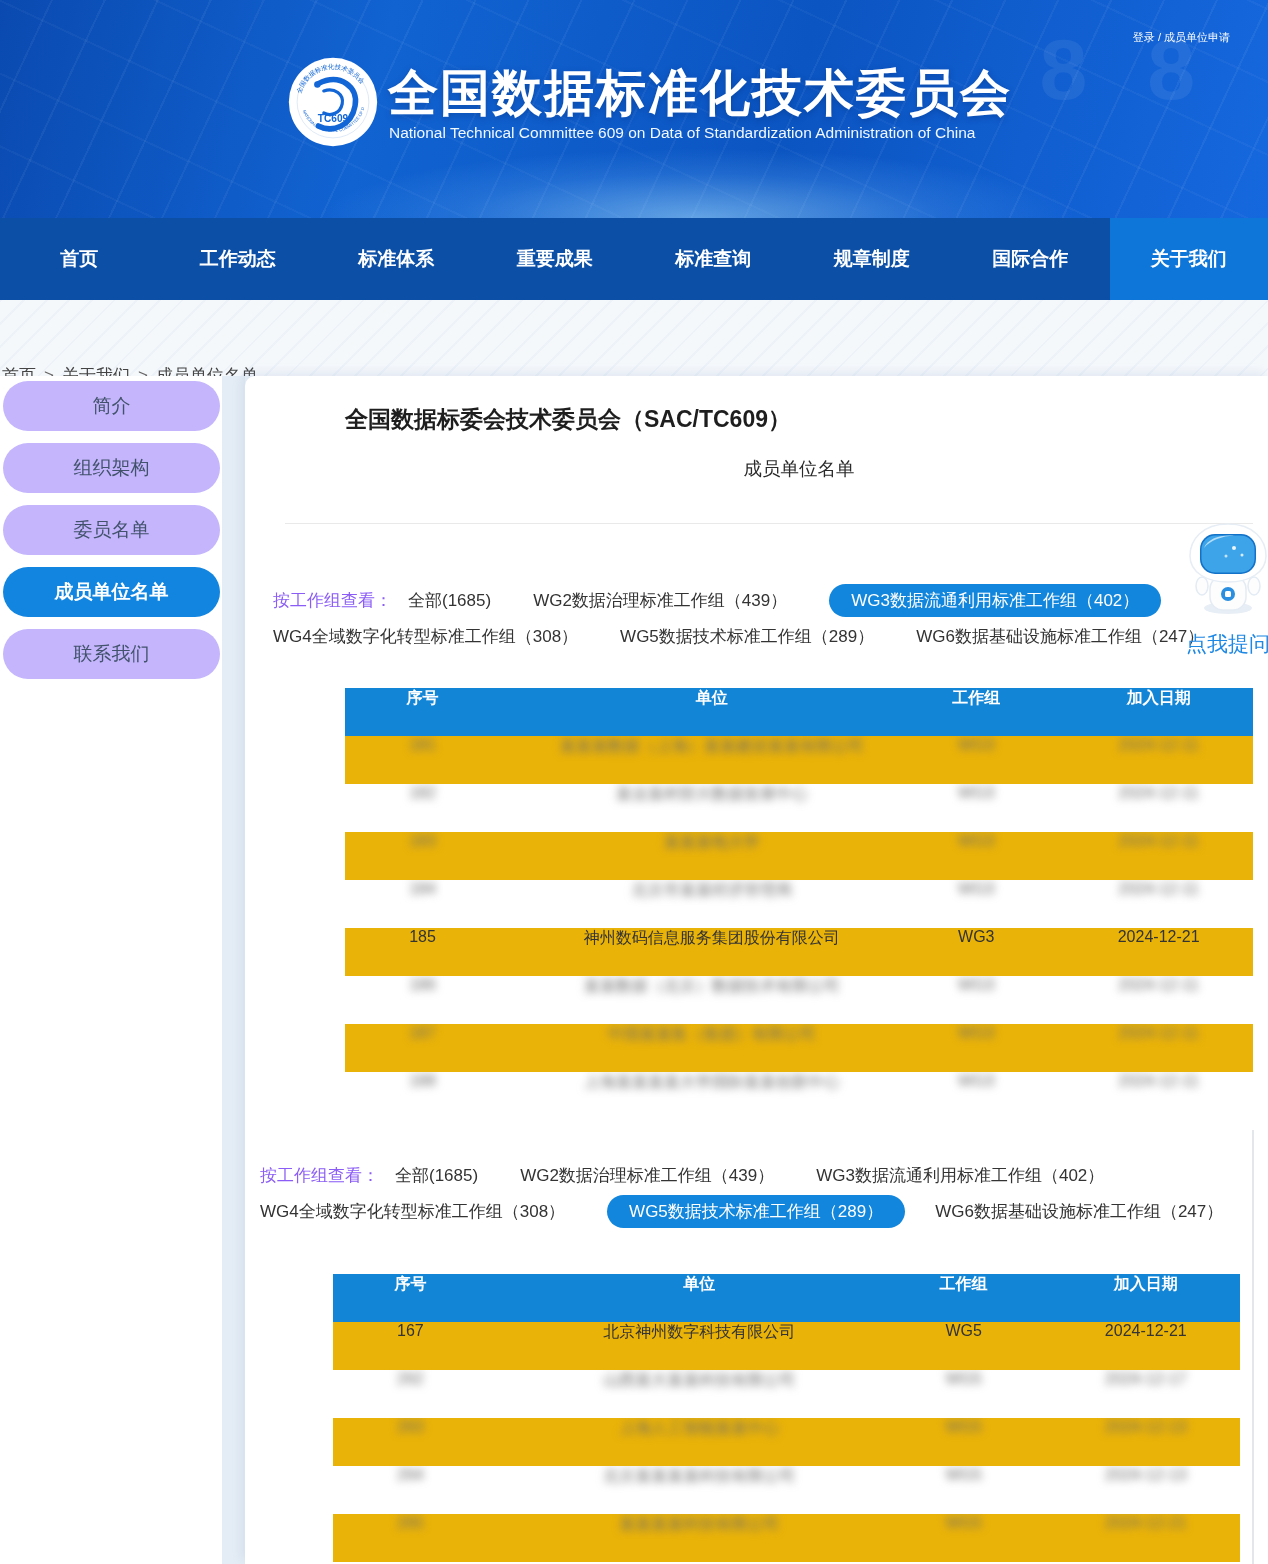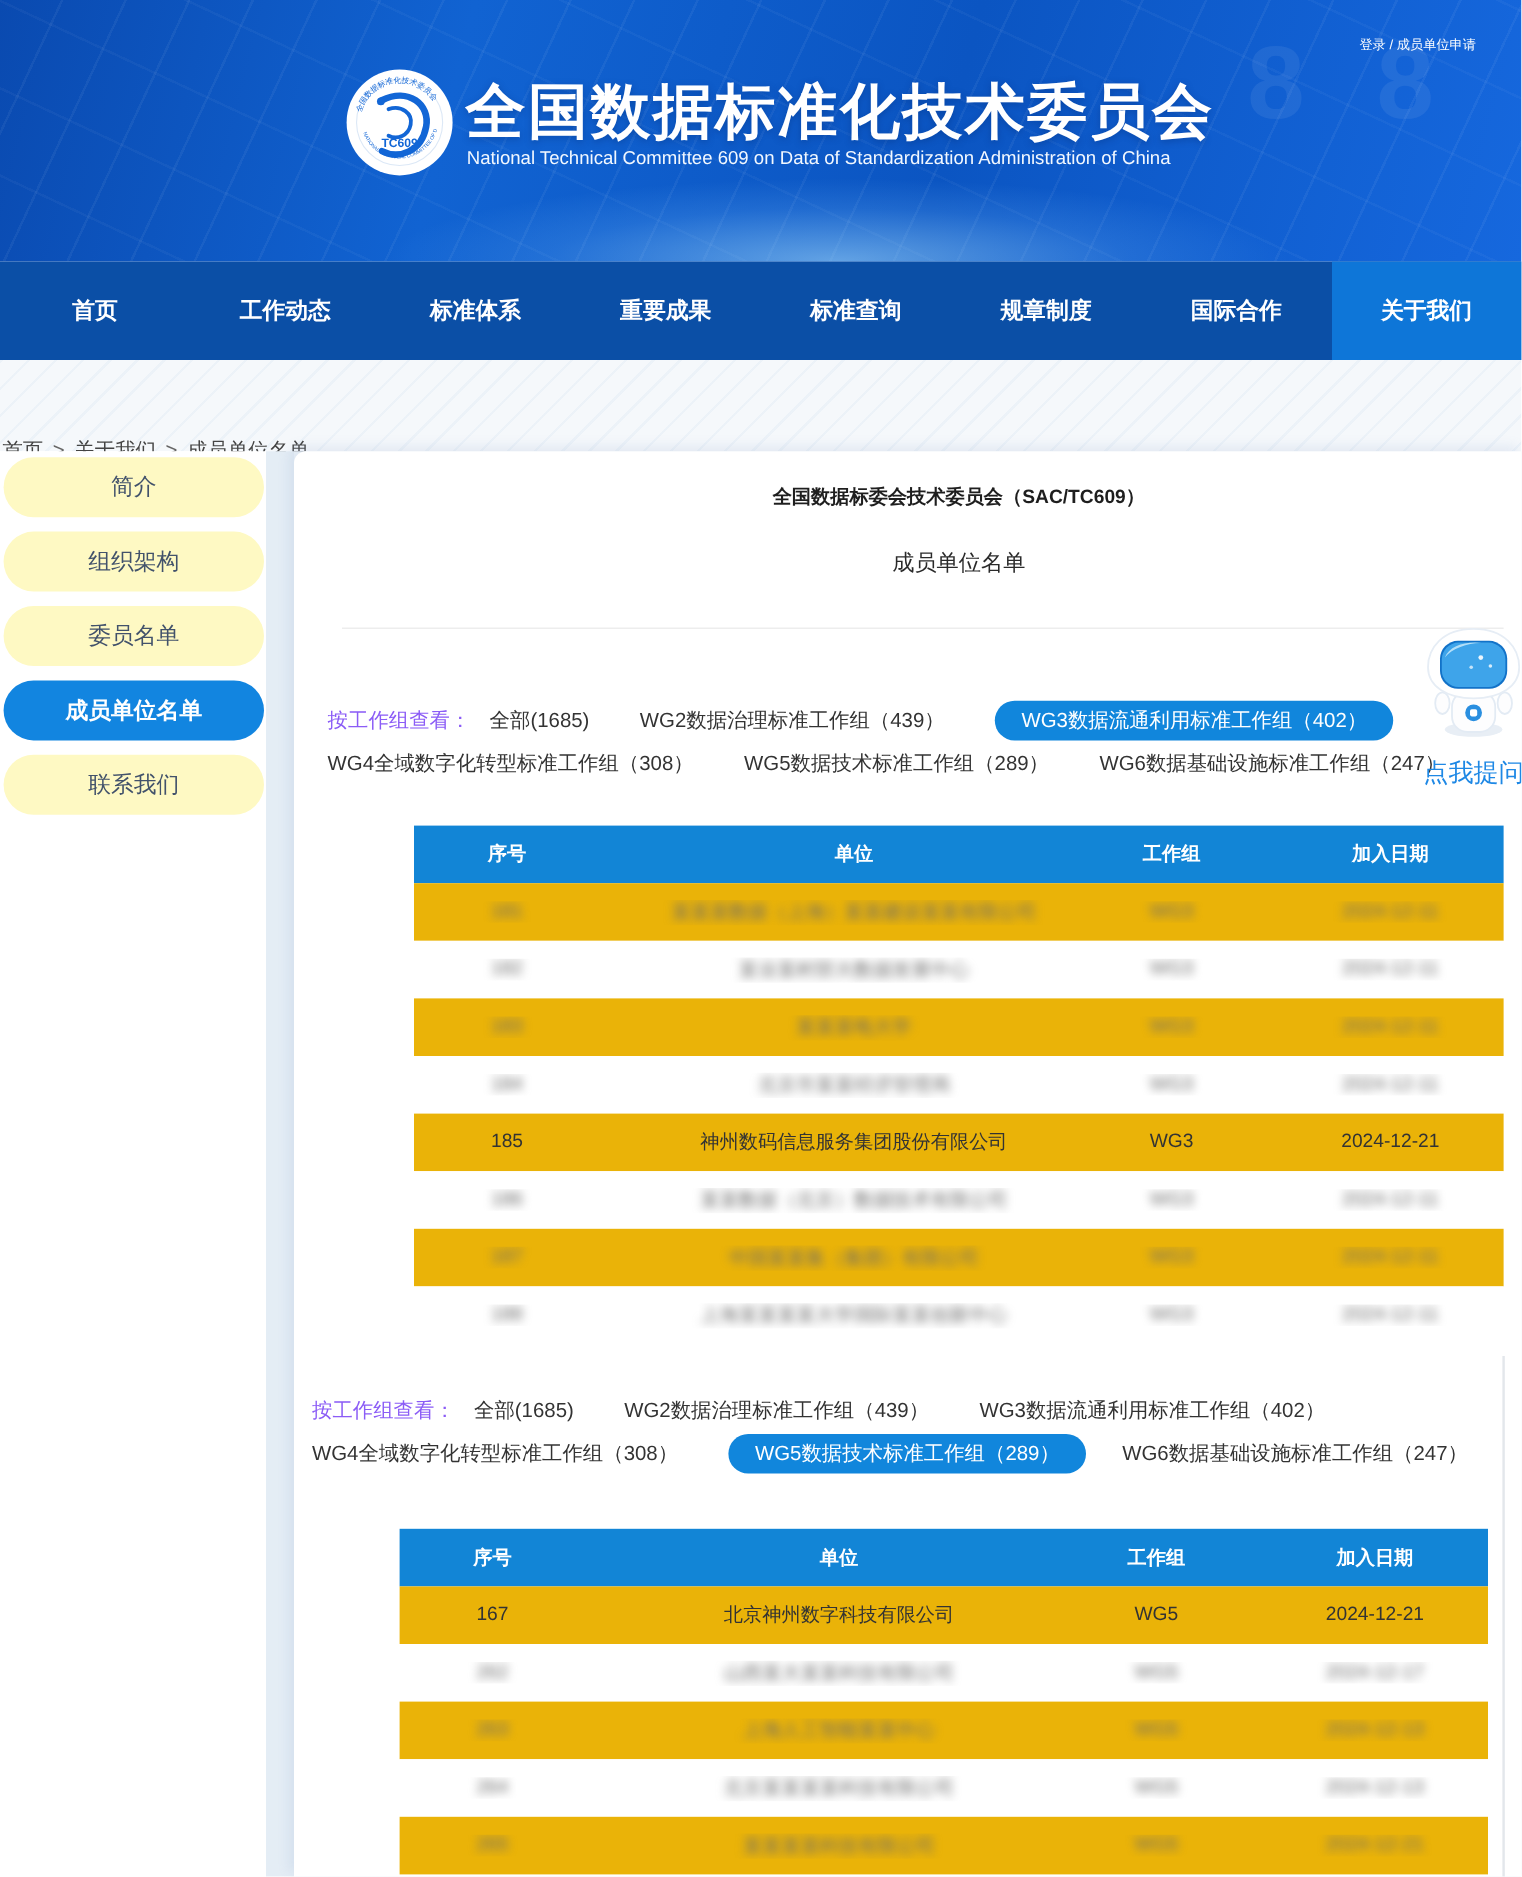--- a/index.html
+++ b/index.html
@@ -31,43 +31,43 @@
   .bc-sep{margin:0 8px;color:#666;}
   .bc-item{color:#444;}
 
   
   .bodyarea{position:absolute;left:0;top:376px;right:0;bottom:0;
     background:linear-gradient(90deg,#fff 0px,#fff 222px,#e4edf5 222px,#e4edf5 245px,#eef4f9 245px);}
   .content{position:absolute;left:245px;top:376px;width:1023px;height:1188px;background:#fff;
     border-radius:10px 0 0 0;box-shadow:-4px -4px 10px rgba(120,150,195,.14);}
 
   
-  .side-item{position:absolute;left:3px;width:217px;height:50px;border-radius:25px;background:#fef9c3;
+  .side-item{position:absolute;left:3px;width:217px;height:50px;border-radius:25px;background:#c4b5fd;
     color:#42526b;font-size:19px;display:flex;align-items:center;justify-content:center;cursor:pointer;z-index:4;}
   .side-item.active{background:#1285e0;color:#fff;font-weight:bold;}
 
   
-  .main-title{position:absolute;left:100px;top:28px;width:908px;text-align:center;font-size:16px;font-weight:600;color:#1e1e1e;}
+  .main-title{position:absolute;left:100px;top:28px;width:908px;text-align:left;font-size:23px;font-weight:600;color:#1e1e1e;}
   .main-subtitle{position:absolute;left:100px;top:80px;width:908px;text-align:center;font-size:18.5px;font-weight:500;color:#2a2a2a;}
   .divider{position:absolute;left:40px;top:147px;width:968px;height:1px;background:#e9e9e9;}
 
   
   .filter-section{position:absolute;}
   .fs1{left:28px;top:206px;width:980px;}
   .fs2{left:15px;top:781px;width:1000px;}
   .filter-line{display:flex;align-items:center;height:36px;}
   .filter-label{font-size:17px;color:#8b5cf6;margin-right:16px;}
   .filter-item{font-size:17px;color:#333;margin-right:42px;cursor:pointer;white-space:nowrap;}
   .filter-item.selected{background:#1186dc;color:#fff;border-radius:18px;padding:5px 22px;margin-right:30px;}
 
   
   .member-table{position:absolute;}
   .mt1{left:100px;top:312px;width:908px;}
   .mt2{left:88px;top:898px;width:907px;}
-  .trow{display:flex;height:48px;align-items:center;gap:35px;}
+  .trow{display:flex;height:48px;gap:35px;}
   .thead{background:#1285d6;color:#fff;font-weight:600;font-size:17px;}
   .trow.odd{background:#eab308;}
   .trow.even{background:#fff;}
   .tcell{text-align:center;font-size:16px;color:#333;overflow:hidden;white-space:nowrap;}
   .thead .tcell{color:#fff;}
   .col-no{width:19.3%;}
   .col-org{width:44%;}
   .col-wg{width:13.2%;}
   .col-date{width:23.5%;}
   .trow.blurred .tcell span{filter:blur(4px);color:#6a6a6a;}

